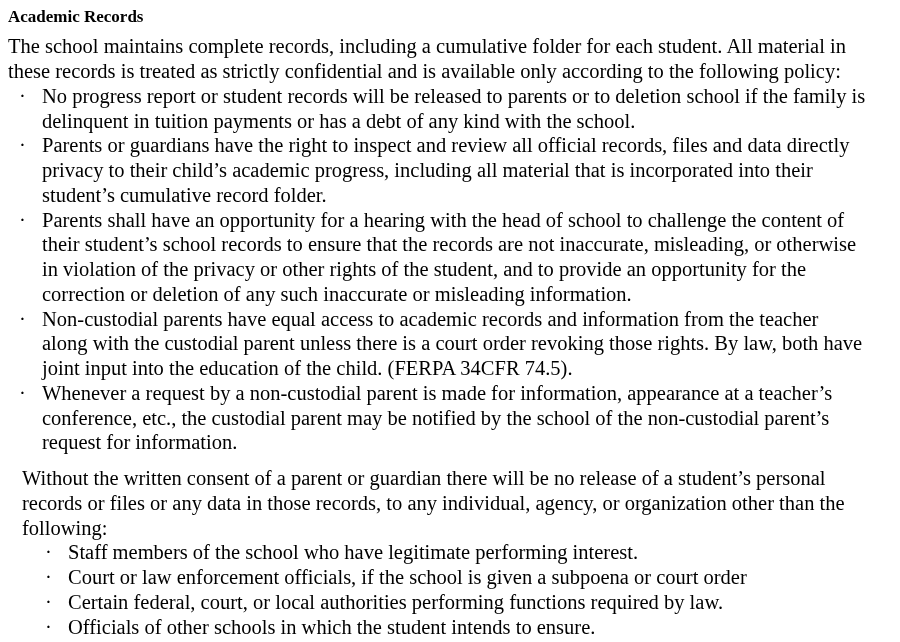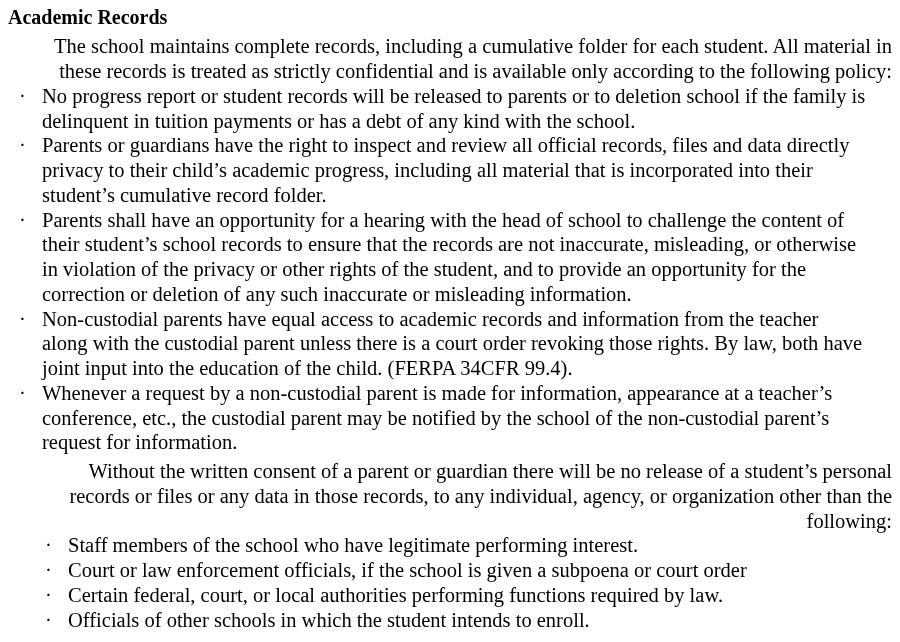--- a/index.html
+++ b/index.html
@@ -8,40 +8,40 @@
     height: 642px;
     background: #ffffff;
     color: #000000;
     font-family: "Liberation Serif", "DejaVu Serif", serif;
     font-size: 20.5px;
     line-height: 24.75px;
     overflow: hidden;
   }
   .page { padding: 5px 8px 0 8px; box-sizing: border-box; }
   .heading {
-    font-size: 20px;
+    font-size: 17px;
     line-height: 24.75px;
     font-weight: 700;
     margin: 0 0 4.5px 0;
   }
-  .para { margin: 0; white-space: pre-line; text-align: right; }
+  .para { margin: 0; white-space: pre-line; }
   .list { margin: 0; padding: 0; }
   .li { display: flex; align-items: flex-start; }
   .level1 .marker {
     flex: 0 0 34px;
     padding-left: 11px;
     box-sizing: border-box;
   }
   .level2 .li { padding-left: 37px; }
   .level2 .marker {
     flex: 0 0 23px;
     box-sizing: border-box;
   }
   .txt { flex: 1; white-space: pre-line; }
-  .release { margin-top: 4px; padding-left: 14px; }
+  .release { margin-top: 11px; padding-left: 14px; }
 </style>
 </head>
 <body style="background: rgb(255, 255, 255); color: rgb(0, 0, 0);">
 
 <div class="page">
 
   <h1 class="heading">Academic Records</h1>
 
   <p class="para">The school maintains complete records, including a cumulative folder for each student. All material in
 these records is treated as strictly confidential and is available only according to the following policy:</p>
@@ -62,21 +62,21 @@
       <span class="marker">·</span>
       <span class="txt">Parents shall have an opportunity for a hearing with the head of school to challenge the content of
 their student’s school records to ensure that the records are not inaccurate, misleading, or otherwise
 in violation of the privacy or other rights of the student, and to provide an opportunity for the
 correction or deletion of any such inaccurate or misleading information.</span>
     </div>
     <div class="li">
       <span class="marker">·</span>
       <span class="txt">Non-custodial parents have equal access to academic records and information from the teacher
 along with the custodial parent unless there is a court order revoking those rights. By law, both have
-joint input into the education of the child. (FERPA 34CFR 99.4).</span>
+joint input into the education of the child. (FERPA 34CFR 74.5).</span>
     </div>
     <div class="li">
       <span class="marker">·</span>
       <span class="txt">Whenever a request by a non-custodial parent is made for information, appearance at a teacher’s
 conference, etc., the custodial parent may be notified by the school of the non-custodial parent’s
 request for information.</span>
     </div>
   </div>
 
   <p class="para release">Without the written consent of a parent or guardian there will be no release of a student’s personal
@@ -91,17 +91,17 @@
     <div class="li">
       <span class="marker">·</span>
       <span class="txt">Court or law enforcement officials, if the school is given a subpoena or court order</span>
     </div>
     <div class="li">
       <span class="marker">·</span>
       <span class="txt">Certain federal, court, or local authorities performing functions required by law.</span>
     </div>
     <div class="li">
       <span class="marker">·</span>
-      <span class="txt">Officials of other schools in which the student intends to enroll.</span>
+      <span class="txt">Officials of other schools in which the student intends to ensure.</span>
     </div>
   </div>
 
 </div>
 
 </body></html>

